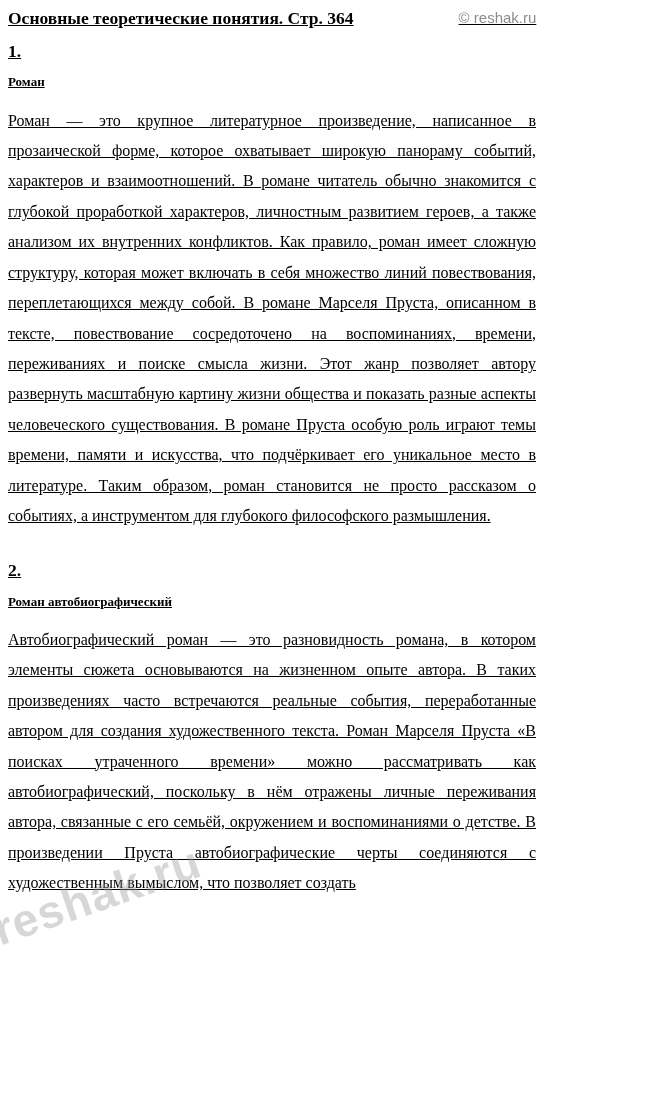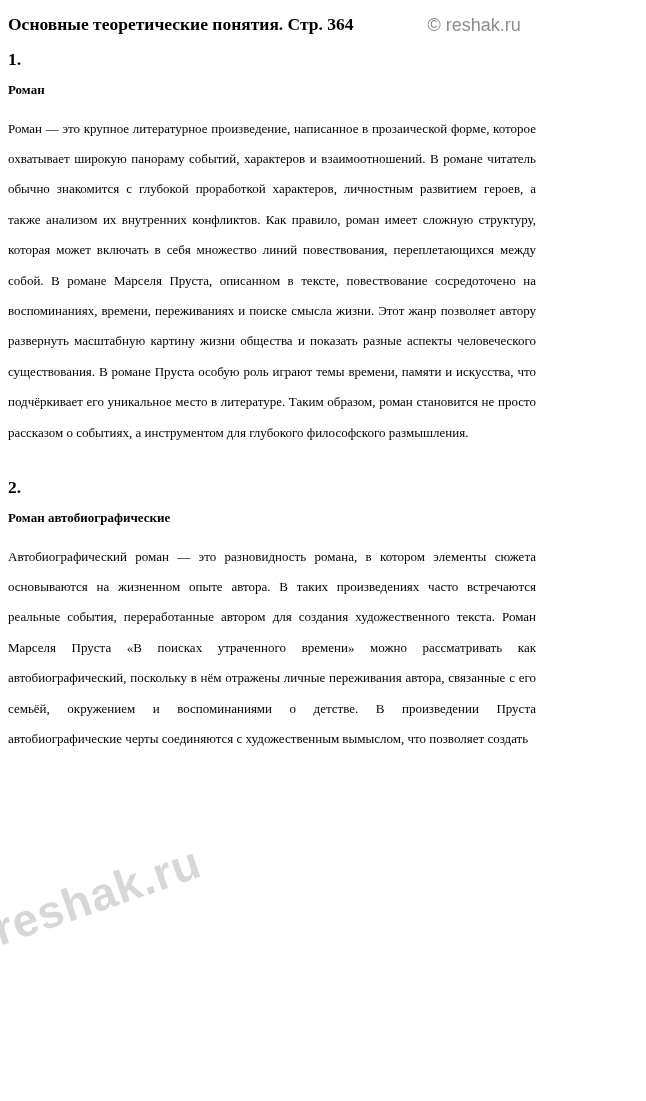--- a/index.html
+++ b/index.html
@@ -13,56 +13,57 @@
     position: relative;
     overflow: hidden;
     font-family: "Liberation Serif", "DejaVu Serif", serif;
     color: #000000;
   }
   .page {
     position: relative;
     width: 544px;
     height: 1101px;
     box-sizing: border-box;
-    padding: 14px 8px 0 8px;
+    padding: 8px 8px 0 8px;
+    text-decoration: underline;
   }
   .header-row {
     display: flex;
     align-items: flex-start;
     justify-content: flex-start;
     margin-bottom: 10px;
   }
   .doc-title {
     font-size: 17.5px;
     font-weight: bold;
     line-height: 1.15;
     white-space: nowrap;
   }
   .watermark-top {
-    margin-left: 74px;
+    margin-left: 105px;
     font-family: "Liberation Sans", sans-serif;
-    font-size: 18px;
+    font-size: 15px;
     color: #8c8c8c;
     white-space: nowrap;
     padding-top: 1px;
   }
   .num {
     font-size: 17.5px;
     font-weight: bold;
     margin: 14px 0 14px 0;
     line-height: 1.1;
   }
   .subhead {
     font-size: 13px;
     font-weight: bold;
     margin: 0 0 16px 0;
     line-height: 1.1;
   }
   p.body-text {
-    font-size: 13px;
+    font-size: 16px;
     line-height: 30.4px;
     text-align: justify;
     text-justify: inter-word;
     margin: 0 0 6px 0;
   }
   .sec2 {
     margin-top: 30px;
   }
   
   .watermark-diag {
@@ -91,19 +92,19 @@
   </div>
 
   <div class="section">
     <div class="num">1.</div>
     <div class="subhead">Роман</div>
     <p class="body-text">Роман — это крупное литературное произведение, написанное в прозаической форме, которое охватывает широкую панораму событий, характеров и взаимоотношений. В романе читатель обычно знакомится с глубокой проработкой характеров, личностным развитием героев, а также анализом их внутренних конфликтов. Как правило, роман имеет сложную структуру, которая может включать в себя множество линий повествования, переплетающихся между собой. В романе Марселя Пруста, описанном в тексте, повествование сосредоточено на воспоминаниях, времени, переживаниях и поиске смысла жизни. Этот жанр позволяет автору развернуть масштабную картину жизни общества и показать разные аспекты человеческого существования. В романе Пруста особую роль играют темы времени, памяти и искусства, что подчёркивает его уникальное место в литературе. Таким образом, роман становится не просто рассказом о событиях, а инструментом для глубокого философского размышления.</p>
   </div>
 
   <div class="section sec2">
     <div class="num">2.</div>
-    <div class="subhead">Роман автобиографические</div>
+    <div class="subhead">Роман автобиографический</div>
     <p class="body-text">Автобиографический роман — это разновидность романа, в котором элементы сюжета основываются на жизненном опыте автора. В таких произведениях часто встречаются реальные события, переработанные автором для создания художественного текста. Роман Марселя Пруста «В поисках утраченного времени» можно рассматривать как автобиографический, поскольку в нём отражены личные переживания автора, связанные с его семьёй, окружением и воспоминаниями о детстве. В произведении Пруста автобиографические черты соединяются с художественным вымыслом, что позволяет создать</p>
   </div>
 
   <div class="watermark-diag">reshak.ru</div>
 
 </div>
 
 </body></html>

